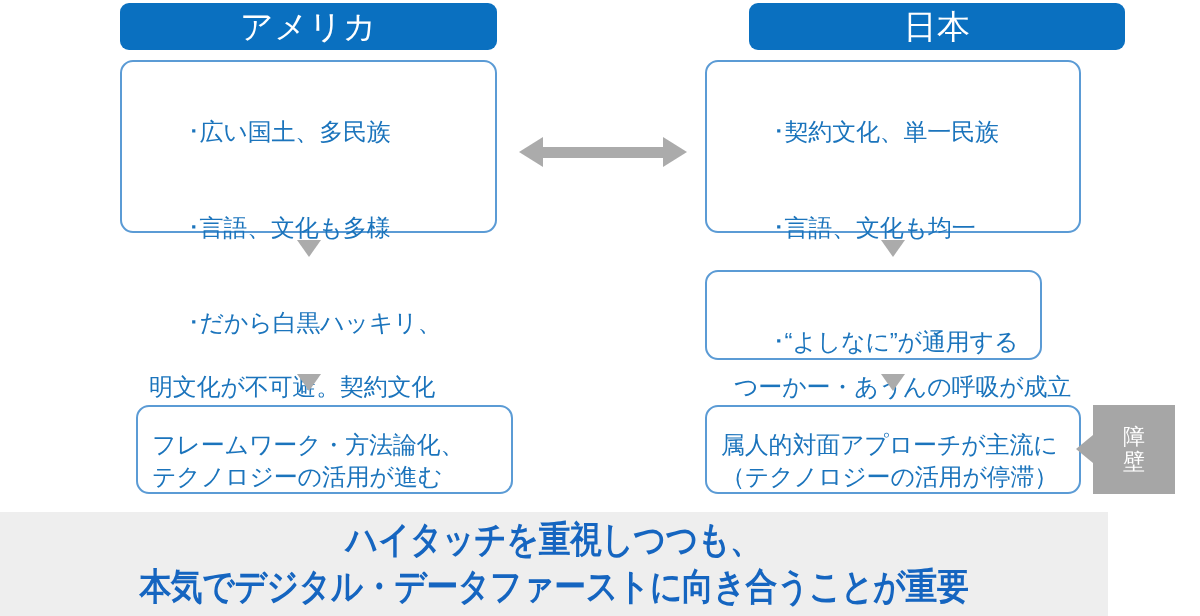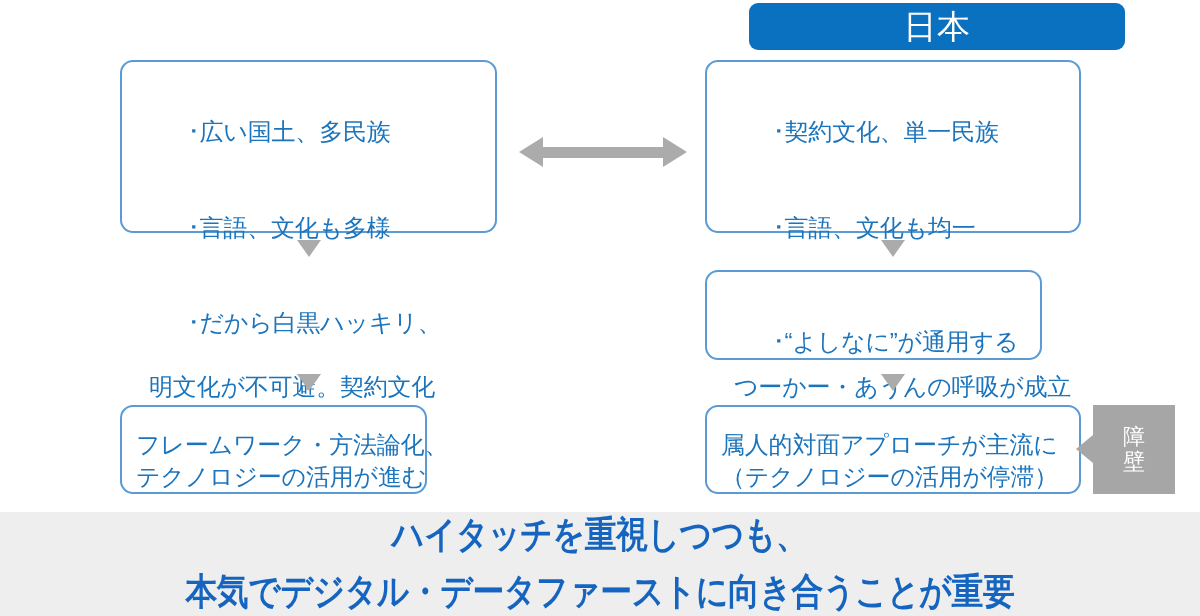--- a/index.html
+++ b/index.html
@@ -147,20 +147,21 @@
     letter-spacing: -0.5px;
     transform: scaleX(0.86);
     white-space: pre;
   }
 </style>
 </head>
 <body>
 
 <div id="stage">
 
+  <div class="col-header" style="left:120px; top:3px; width:377px;">アメリカ</div>
 
   <div class="box" style="left:120px; top:60px; width:377px; height:173px;">
     <div class="box-inner">
       <div class="bullet-line">
         <span class="dot">･</span><span>広い国土、多民族</span>
       </div>
       <div class="bullet-line">
         <span class="dot">･</span><span>言語、文化も多様</span>
       </div>
       <div class="bullet-line">
@@ -168,21 +169,21 @@
         <span class="cont">明文化が不可避。契約文化</span>
       </div>
     </div>
   </div>
 
   <div class="down-arrow" style="left:297px; top:240px;"></div>
 
 
   <div class="down-arrow" style="left:297px; top:374px;"></div>
 
-  <div class="box" style="left:120px; top:405px; width:307px; height:89px;">
+  <div class="box" style="left:136px; top:405px; width:377px; height:89px;">
     <div class="box-inner">
       <div class="plain-line">フレームワーク・方法論化、</div>
       <div class="plain-line">テクノロジーの活用が進む</div>
     </div>
   </div>
 
   <div class="dbl-arrow" style="left:519px; top:137px; width:168px;">
     <div class="head-l"></div>
     <div class="shaft"></div>
     <div class="head-r"></div>
@@ -227,18 +228,18 @@
     </div>
   </div>
 
   <div class="barrier-arrow" style="left:1076px; top:435px;"></div>
 
   <div class="barrier" style="left:1093px; top:405px; width:82px; height:89px;">
     <span>障</span>
     <span>壁</span>
   </div>
 
-  <div class="banner" style="left:0px; top:512px; width:1200px; height:104px;justify-content:space-between;">
+  <div class="banner" style="left:0px; top:512px; width:1108px; height:104px;">
     <div class="banner-line">ハイタッチを重視しつつも、</div>
     <div class="banner-line">本気でデジタル・データファーストに向き合うことが重要</div>
   </div>
 
 </div>
 
 </body></html>

